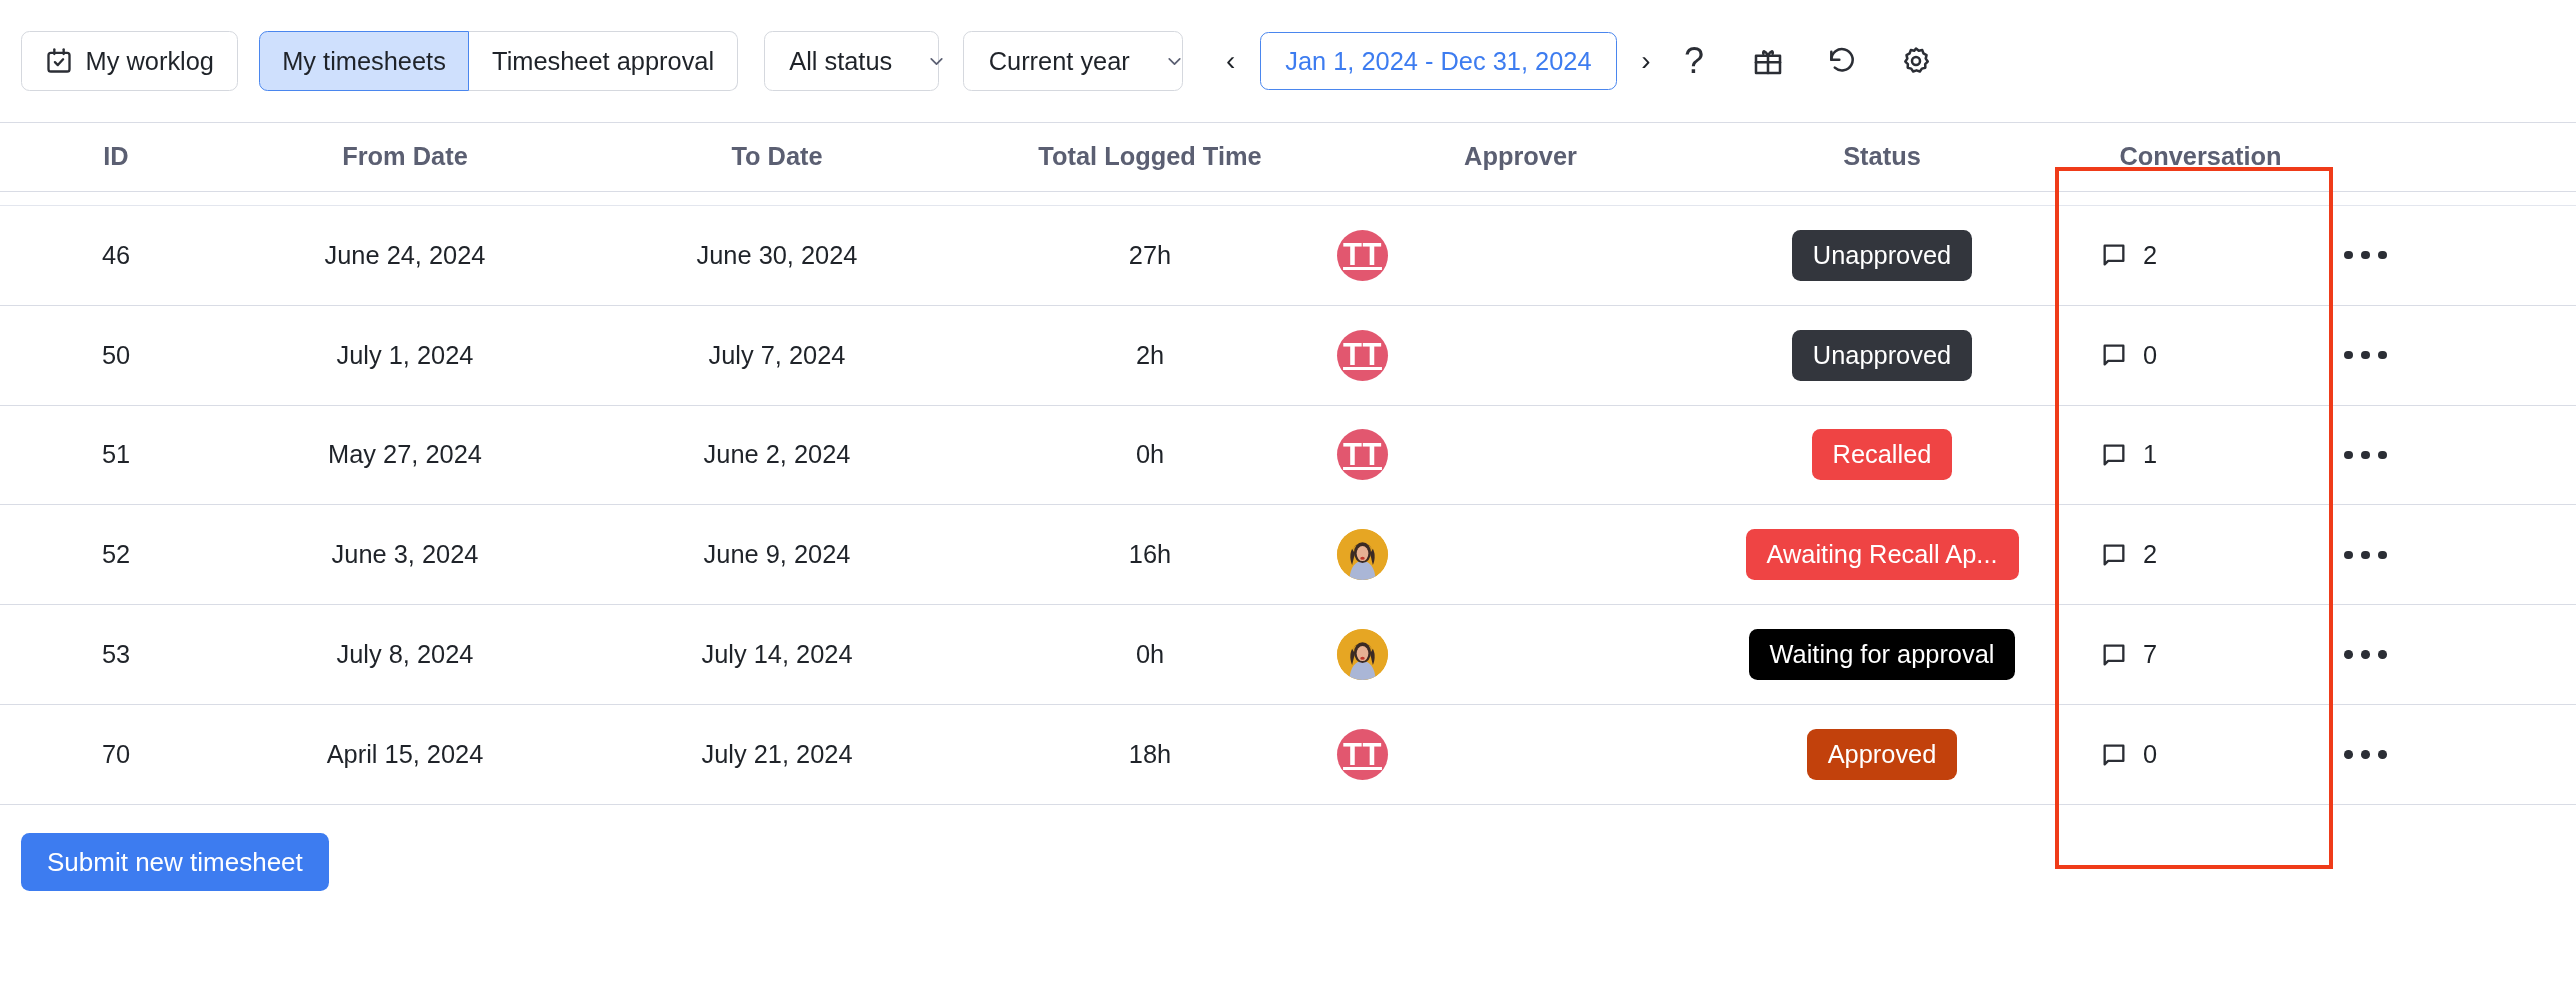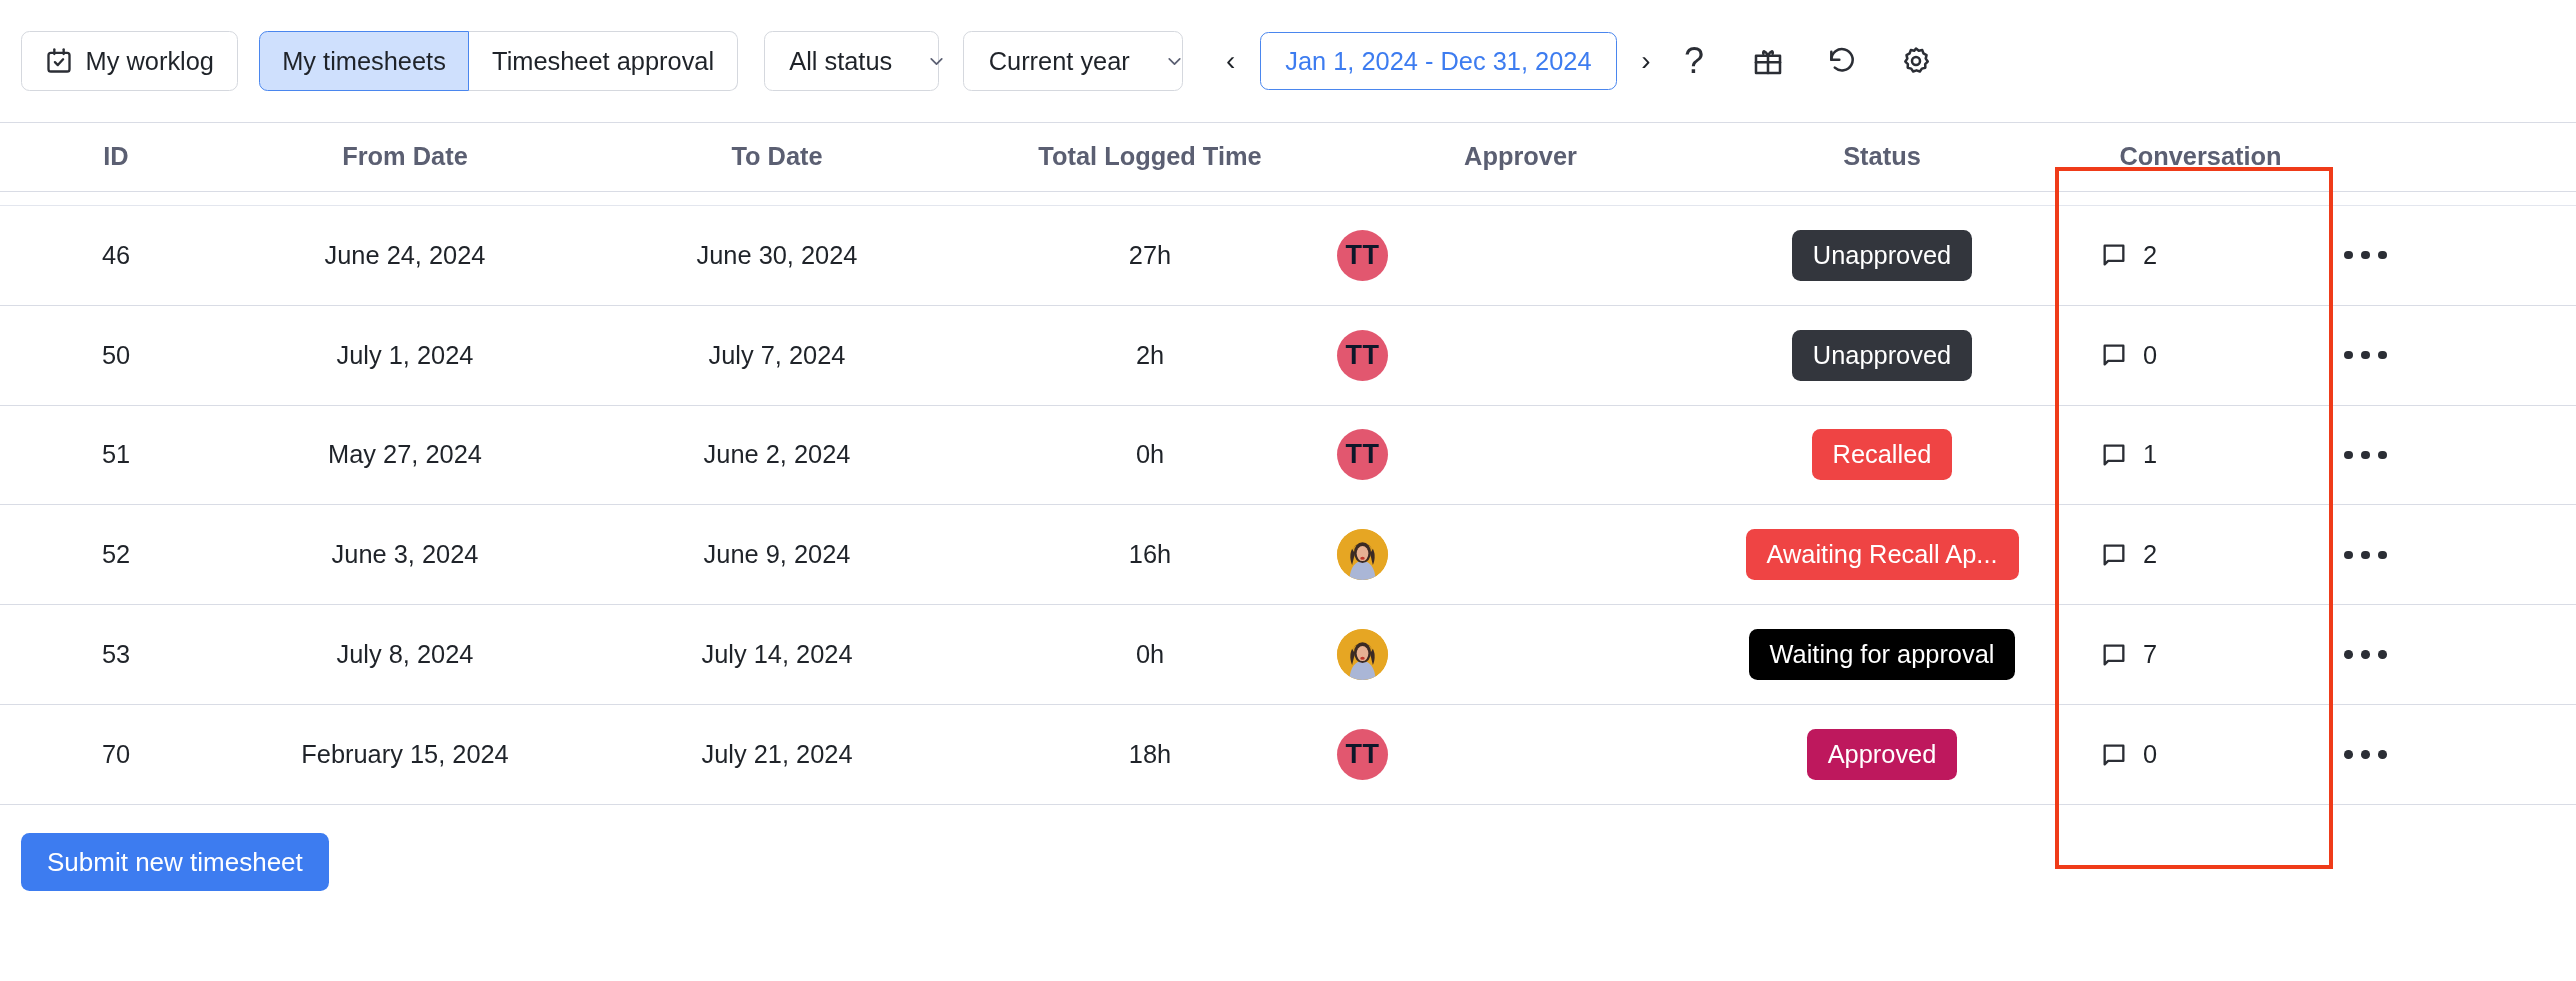--- a/index.html
+++ b/index.html
@@ -120,23 +120,24 @@
   }
   .dcell {
     font-size: 25.4px;
     color: #1f2329;
   }
 
   .avatar {
     width: 51px; height: 51px;
     border-radius: 50%;
     display: flex; align-items: center; justify-content: center;
-    color: #0f172a; font-size: 27px; font-weight: 700;
+    color: #ffffff; font-size: 31px; font-weight: 700;
     letter-spacing: 0.5px;
     overflow: hidden;
+    text-decoration: underline;
   }
   .badge {
     display: inline-flex;
     align-items: center;
     height: 51px;
     padding: 0 21px;
     border-radius: 8.5px;
     color: #ffffff;
     font-size: 25.4px;
     white-space: nowrap;
@@ -441,27 +442,27 @@
           <div class="dots">
             <i></i>
             <i></i>
             <i></i>
           </div>
         </div>
       </div>
       <div class="rowline"></div>
       <div class="row drow">
         <div class="c-id dcell">70</div>
-        <div class="c-from dcell">February 15, 2024</div>
+        <div class="c-from dcell">April 15, 2024</div>
         <div class="c-to dcell">July 21, 2024</div>
         <div class="c-total dcell">18h</div>
         <div class="c-approver">
           <div class="avatar" style="background: rgb(226, 87, 111);">TT</div>
         </div>
-        <div class="c-status"><span class="badge" style="background: #be185d;">Approved</span></div>
+        <div class="c-status"><span class="badge" style="background: #c2410c; border-radius: 9px;">Approved</span></div>
         <div class="c-conv">
           <div class="conv">
             <span style="display: flex;">
               <svg width="28" height="28" viewBox="0 0 24 24" fill="none" stroke="#2b2e35" stroke-width="2" stroke-linejoin="round" stroke-linecap="round">
                 <path d="M4 4 h16 v13 H7 l-3 3 z"></path>
               </svg>
             </span>
             <span>0</span>
           </div>
         </div>

